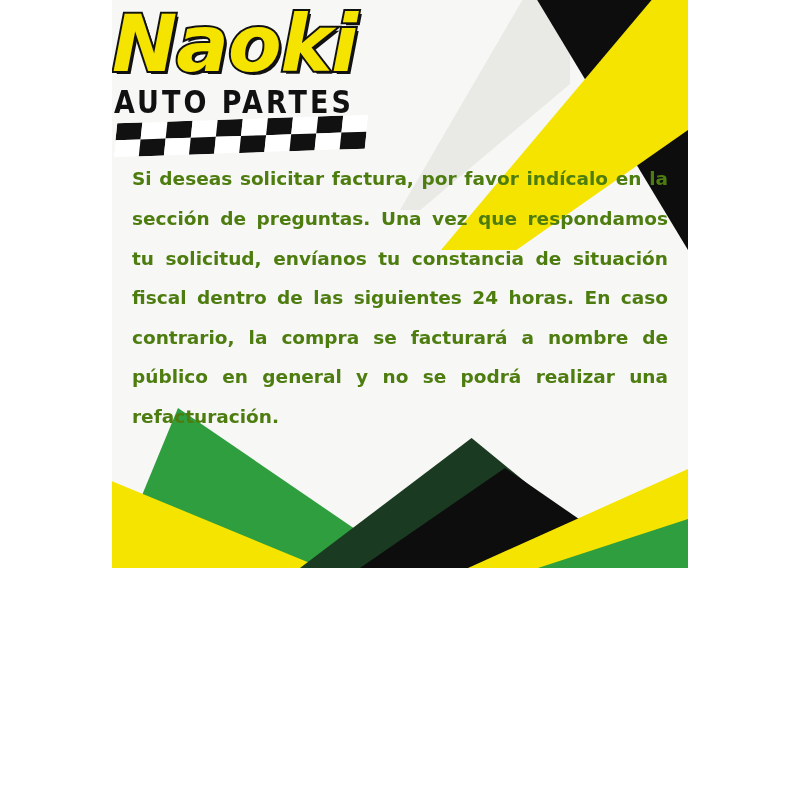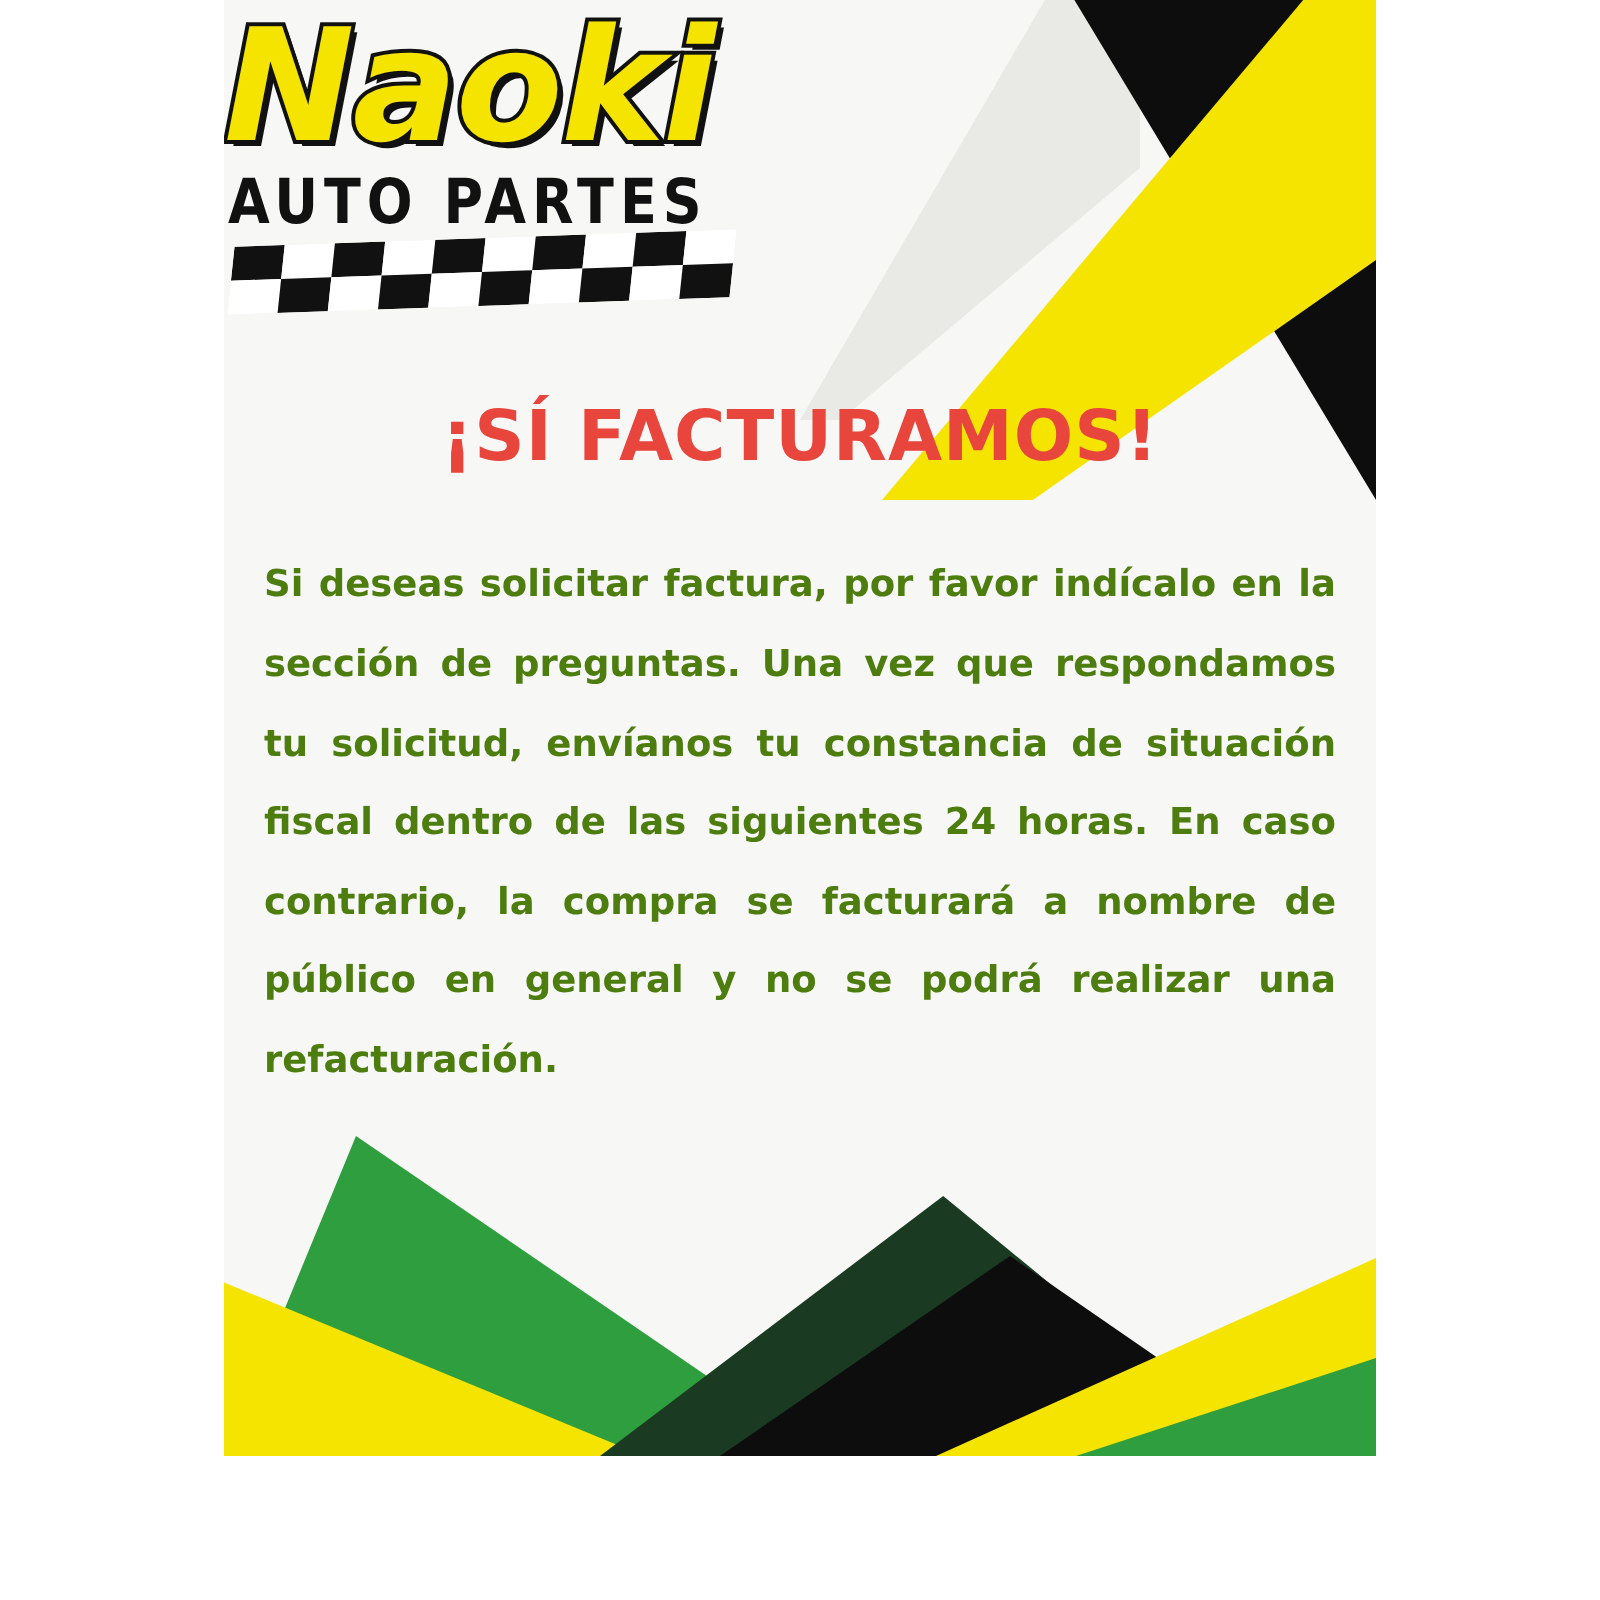--- a/index.html
+++ b/index.html
@@ -3,21 +3,21 @@
 <meta charset="utf-8">
 <style>
   html, body {
     margin: 0;
     padding: 0;
     background: #ffffff;
   }
   #poster {
     position: relative;
     width: 800px;
-    height: 728px;
+    height: 568px;
     overflow: hidden;
     background: #f7f7f5;
     font-family: "DejaVu Sans", sans-serif;
   }
 
   
   .side-margin {
     position: absolute;
     top: 0;
     bottom: 0;
@@ -245,17 +245,16 @@
           <div class="flag-cell" style="background:#111"></div>
           <div class="flag-cell" style="background:#fff"></div>
           <div class="flag-cell" style="background:#111"></div>
         </div>
       </div>
 
     </div>
   </div>
 
   <div class="content">
-    <h1 class="headline">¡SÍ FACTURAMOS!</h1>
     <p class="paragraph">Si deseas solicitar factura, por favor indícalo en la sección de preguntas. Una vez que respondamos tu solicitud, envíanos tu constancia de situación fiscal dentro de las siguientes 24 horas. En caso contrario, la compra se facturará a nombre de público en general y no se podrá realizar una refacturación.</p>
   </div>
 
 </div>
 
 </body></html>

